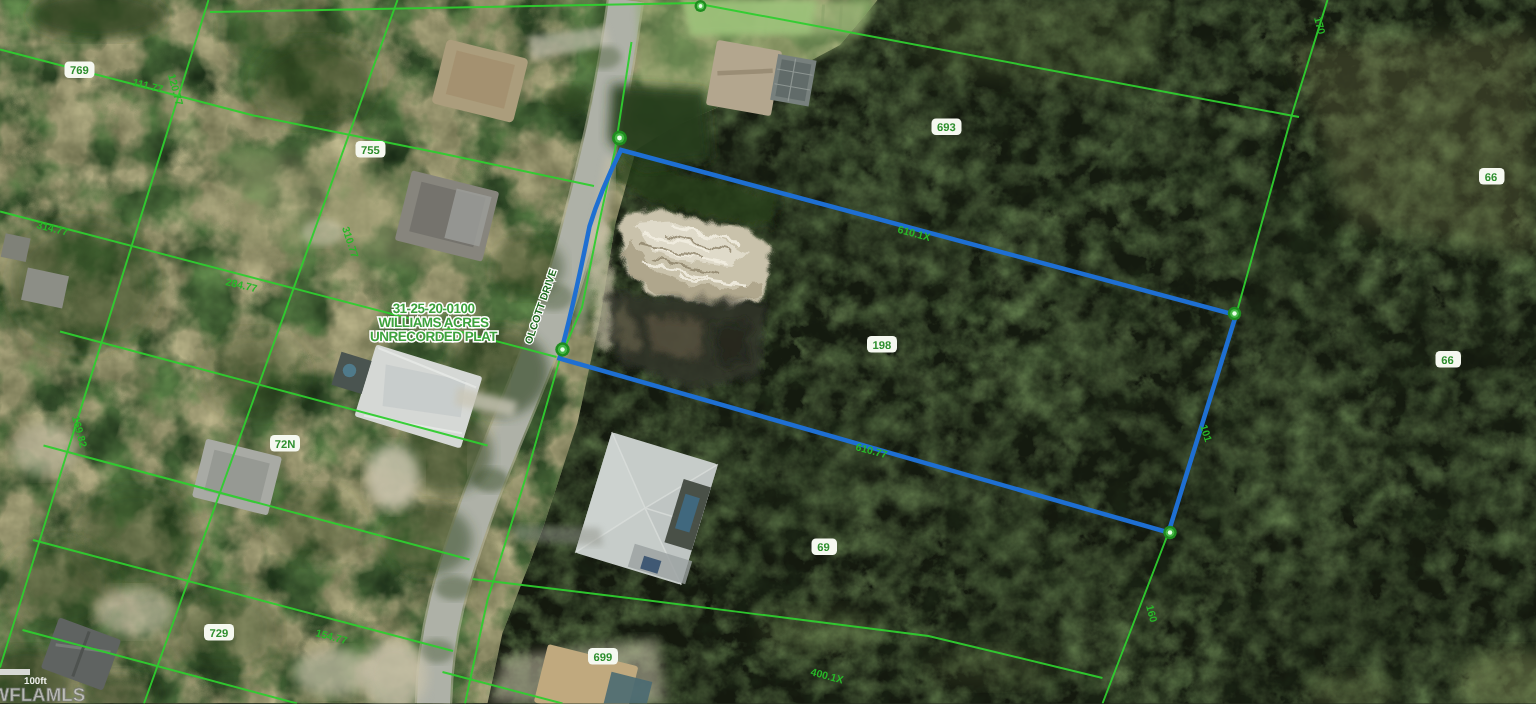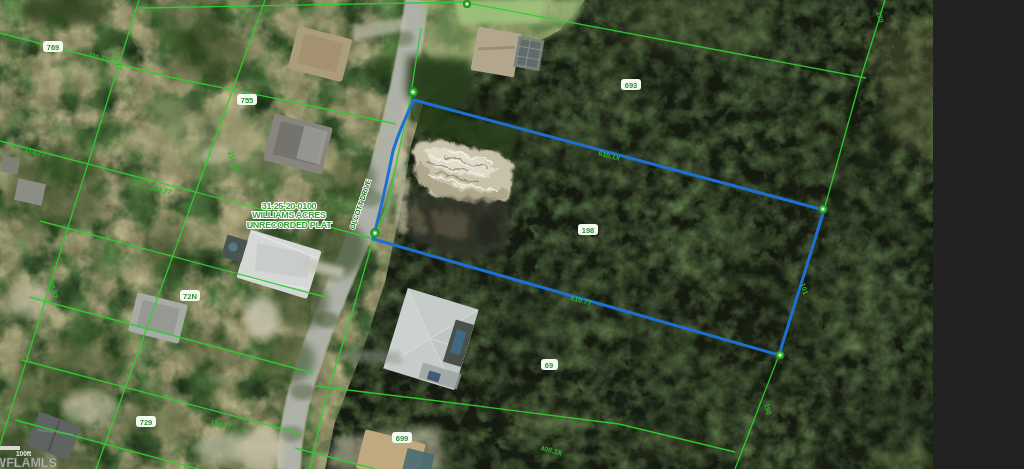--- a/index.html
+++ b/index.html
@@ -1,16 +1,16 @@
 <!DOCTYPE html>
 <html><head>
 <meta charset="utf-8">
 <style>
 html,body{margin:0;padding:0;background:#222;}
-#wrap{width:933px;height:469px;overflow:hidden;position:relative;font-family:"Liberation Sans",sans-serif;text-decoration:underline;}
+#wrap{width:1024px;height:469px;overflow:hidden;position:relative;font-family:"Liberation Sans",sans-serif;text-decoration:underline;}
 </style>
 </head>
 <body>
 <div id="wrap">
 <svg width="1024" height="469" viewBox="0 0 1024 469" xmlns="http://www.w3.org/2000/svg">
 <defs>
   <filter id="fforest" x="0" y="0" width="100%" height="100%" color-interpolation-filters="sRGB">
     <feTurbulence type="fractalNoise" baseFrequency="0.065 0.065" numOctaves="4" seed="11" result="n1"></feTurbulence>
     <feTurbulence type="fractalNoise" baseFrequency="0.011 0.011" numOctaves="2" seed="31" result="n2"></feTurbulence>
     <feComposite in="n1" in2="n2" operator="arithmetic" k1="0.7" k2="0.45" k3="0.15" k4="-0.115" result="mix"></feComposite>

